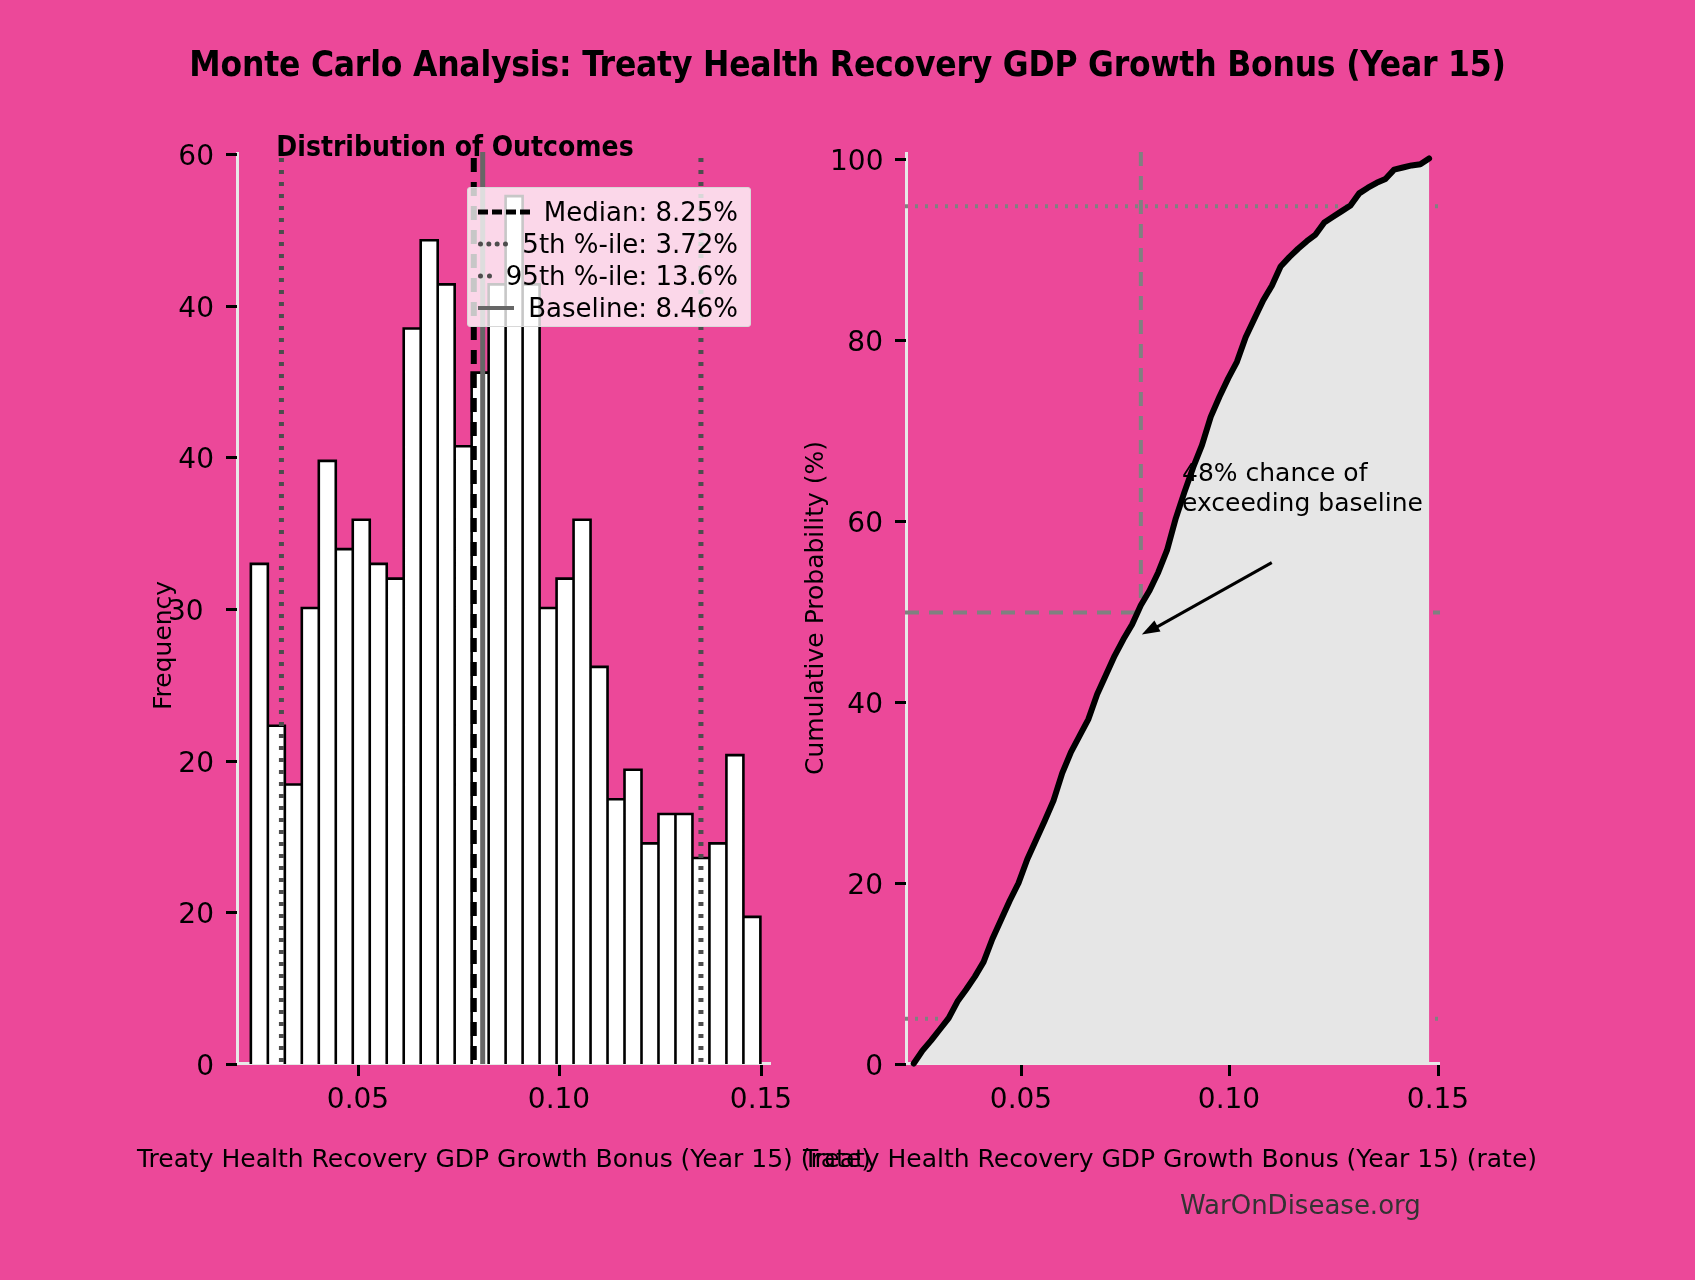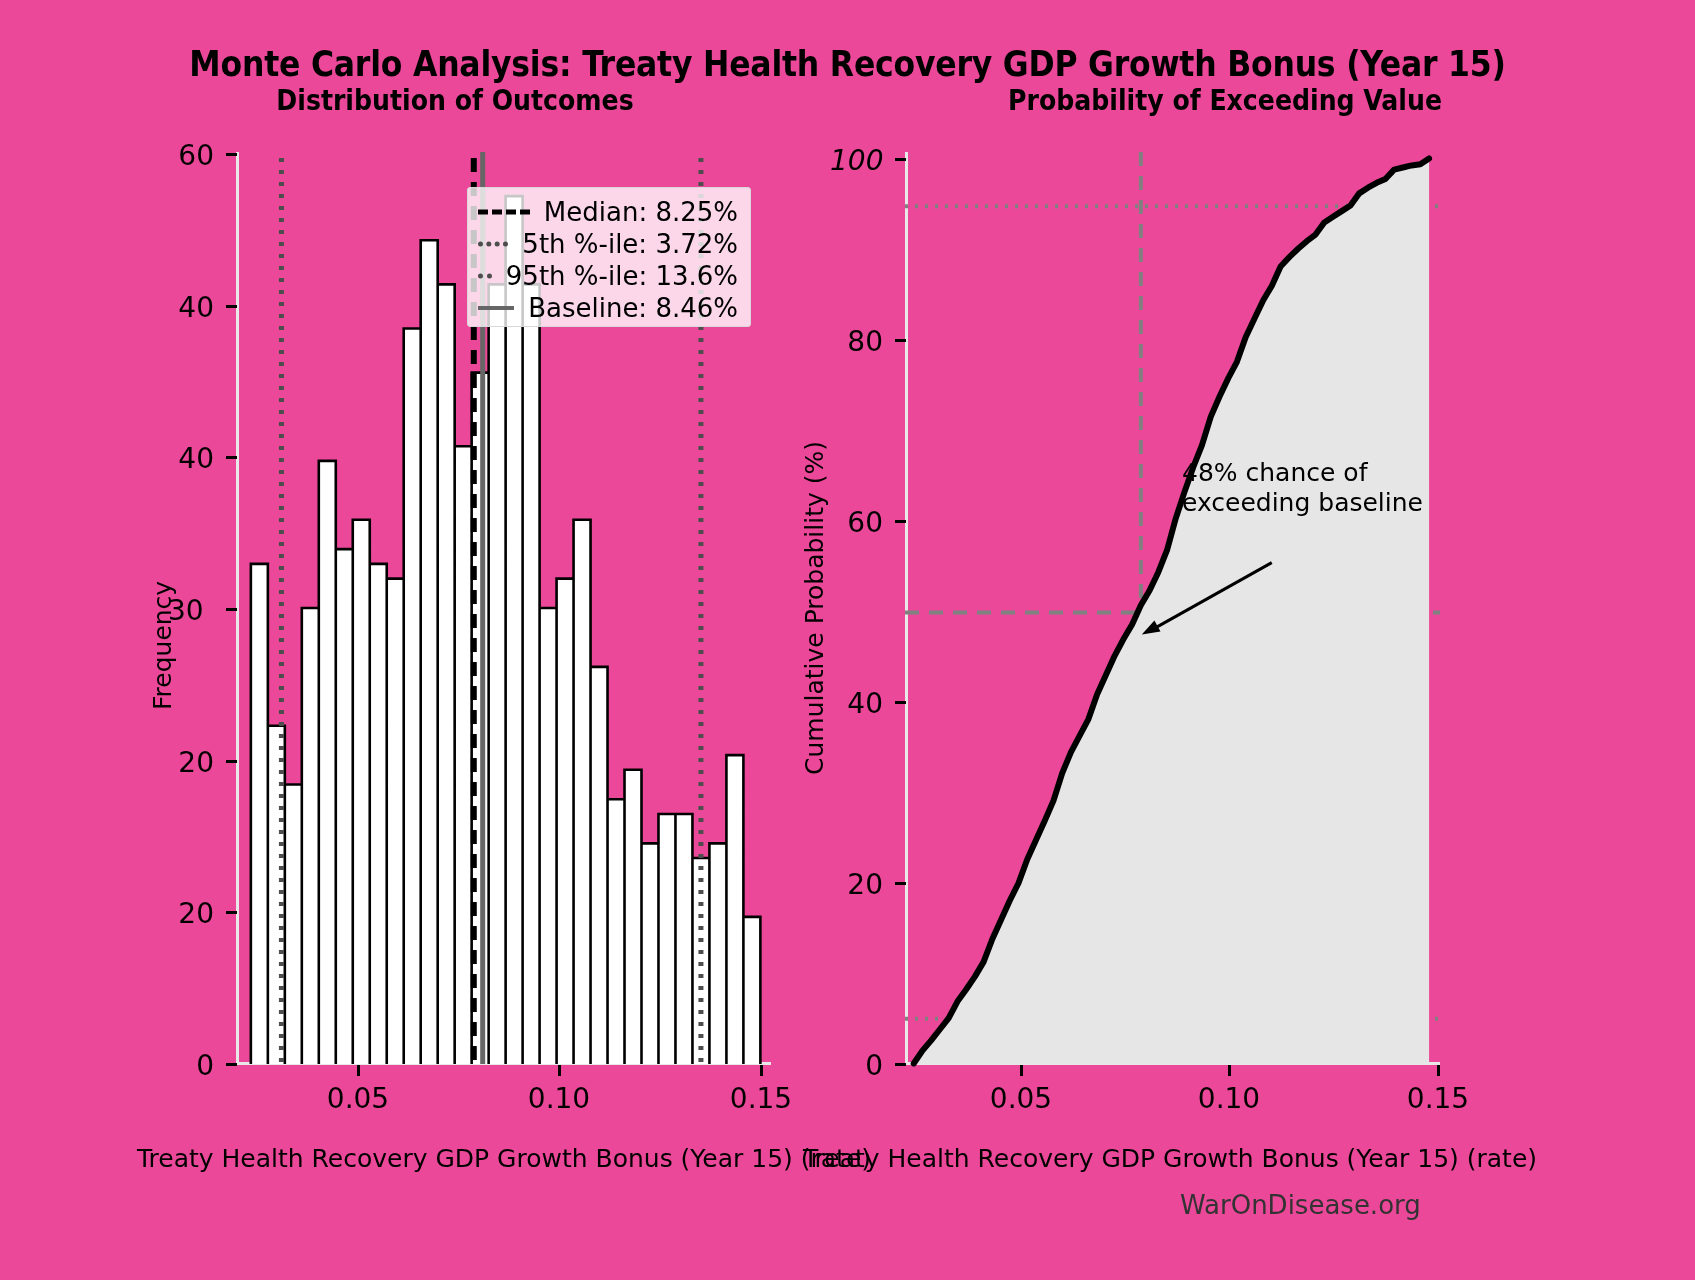--- a/index.html
+++ b/index.html
@@ -7,21 +7,21 @@
   #fig{position:relative;width:1695px;height:1280px;overflow:hidden;background:#ec4899;}
 
   .suptitle{
     position:absolute;left:0;top:44px;width:1695px;text-align:center;
     font-family:"DejaVu Sans Condensed","Liberation Sans",sans-serif;
     font-weight:bold;font-size:35px;letter-spacing:-.2px;color:#000;
     white-space:nowrap;
   }
   .axtitle{
     position:absolute;font-family:"DejaVu Sans Condensed","Liberation Sans",sans-serif;
-    font-weight:bold;font-size:28px;text-align:center;color:#000;white-space:nowrap;
+    font-weight:bold;font-size:28px;text-align:center;color:#000;white-space:nowrap;margin-top:46px;
   }
   .spine-left{position:absolute;background:#e8e8e8;}
   .spine-bottom{position:absolute;background:#e8e8e8;}
   .tick{position:absolute;background:#000;}
   .ticklabel{
     position:absolute;font-family:"DejaVu Sans",sans-serif;font-size:28px;color:#000;
     white-space:nowrap;
   }
   .axislabel{
     position:absolute;font-family:"DejaVu Sans",sans-serif;font-size:25px;color:#000;
@@ -120,40 +120,39 @@
         <span class="legend-key">
           <span class="lk-line" style="border-top:4px solid #666;"></span>
         </span>
         <span class="legend-text">Baseline: 8.46%</span>
       </div>
     </div>
 
     <div class="axislabel ylabel" style="left:148px;top:710px;">Frequency</div>
   </div>
 
-  <div class="axtitle" style="left:905px;top:84px;width:640px;">Probability of Exceeding Value</div>
 
   <div style="position:absolute;left:0;top:0;width:1695px;height:1110px;">
 
     <div class="spine-left" style="left:905px;top:152px;width:3px;height:912px;"></div>
     <div class="spine-bottom" style="left:905px;top:1062px;width:535px;height:3px;"></div>
 
     <div class="tick" style="left:895px;top:1063px;width:11px;height:3px;"></div>
     <div class="tick" style="left:895px;top:882px;width:11px;height:3px;"></div>
     <div class="tick" style="left:895px;top:701px;width:11px;height:3px;"></div>
     <div class="tick" style="left:895px;top:520px;width:11px;height:3px;"></div>
     <div class="tick" style="left:895px;top:339px;width:11px;height:3px;"></div>
     <div class="tick" style="left:895px;top:158px;width:11px;height:3px;"></div>
 
     <div class="ticklabel" style="left:830px;top:1049px;width:53px;text-align:right;">0</div>
     <div class="ticklabel" style="left:830px;top:868px;width:53px;text-align:right;">20</div>
     <div class="ticklabel" style="left:830px;top:687px;width:53px;text-align:right;">40</div>
     <div class="ticklabel" style="left:830px;top:506px;width:53px;text-align:right;">60</div>
     <div class="ticklabel" style="left:830px;top:325px;width:53px;text-align:right;">80</div>
-    <div class="ticklabel" style="left:830px;top:144px;width:53px;text-align:right;font-style:italic;">100</div>
+    <div class="ticklabel" style="left:830px;top:144px;width:53px;text-align:right;">100</div>
 
     <div class="tick" style="left:1020px;top:1065px;width:3px;height:11px;"></div>
     <div class="tick" style="left:1228px;top:1065px;width:3px;height:11px;"></div>
     <div class="tick" style="left:1437px;top:1065px;width:3px;height:11px;"></div>
 
     <div class="ticklabel" style="left:961px;top:1082px;width:120px;text-align:center;">0.05</div>
     <div class="ticklabel" style="left:1169px;top:1082px;width:120px;text-align:center;">0.10</div>
     <div class="ticklabel" style="left:1378px;top:1082px;width:120px;text-align:center;">0.15</div>
 
     <svg width="535" height="912" viewBox="0 0 535 912" style="position:absolute;left:905px;top:152px;overflow:visible;">

